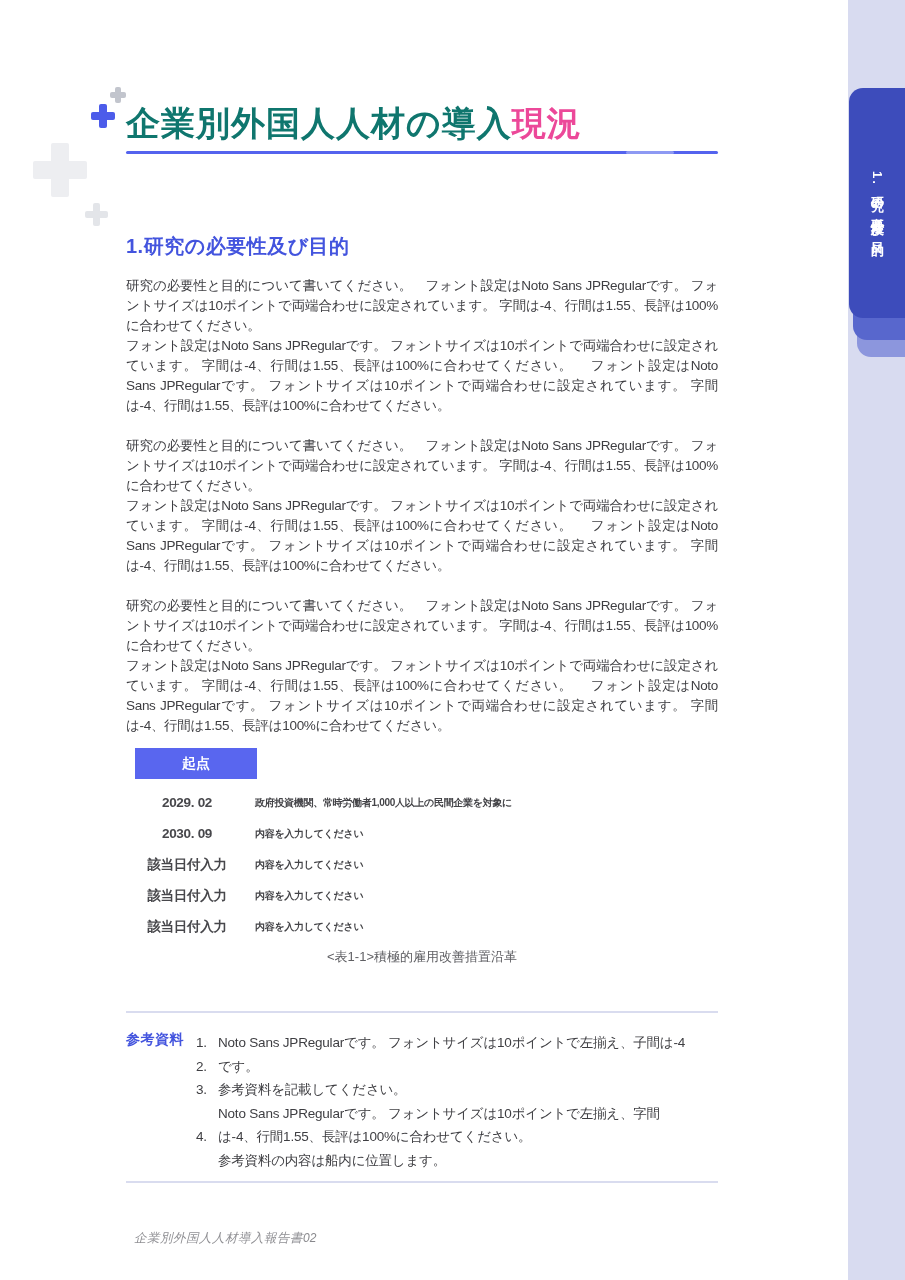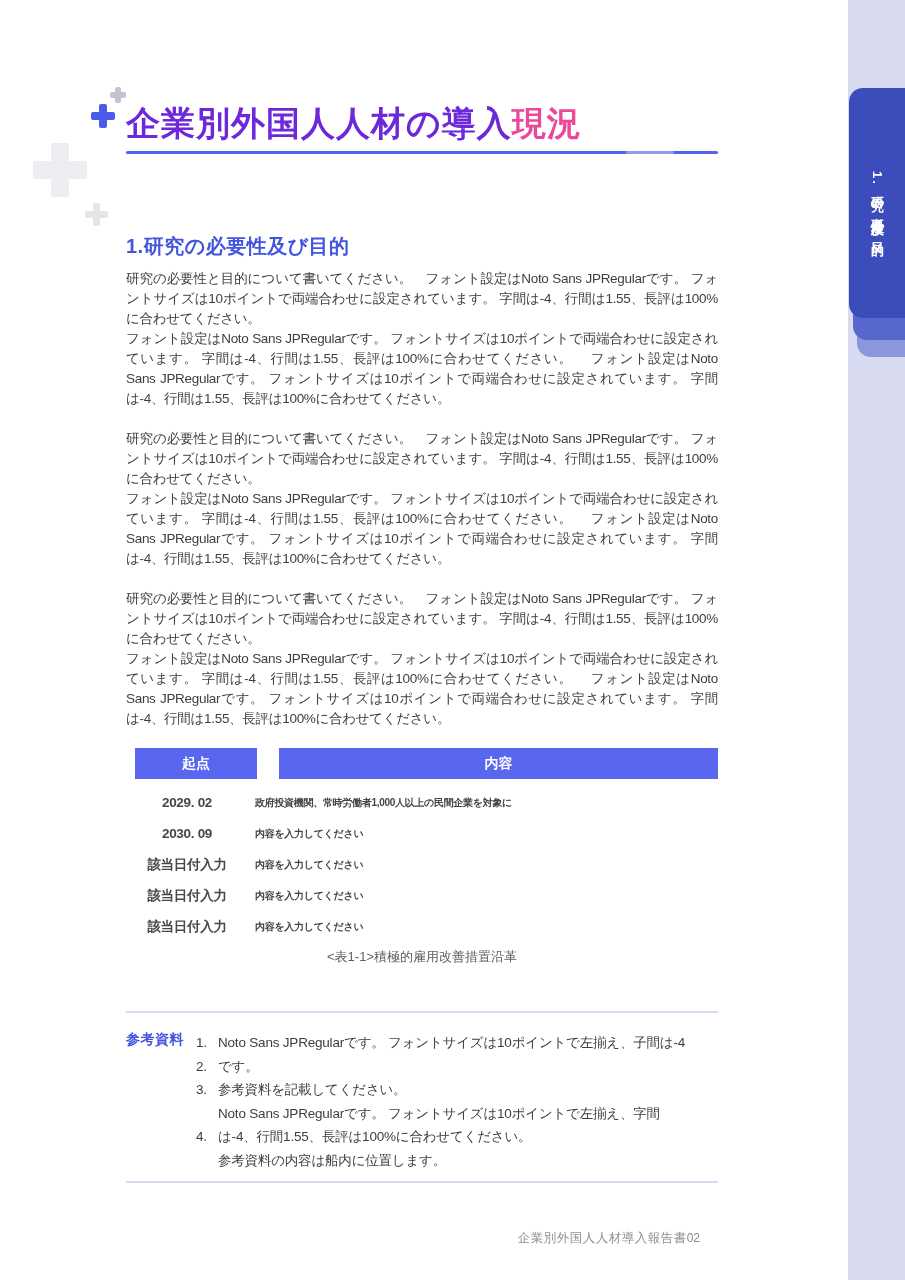--- a/index.html
+++ b/index.html
@@ -63,21 +63,21 @@
   .plus-a { left:110px; top:87px;  width:16px; height:16px; color:#c2c5cd; }
   .plus-b { left:91px;  top:104px; width:24px; height:24px; color:#4c5cea; }
   .plus-c { left:33px;  top:143px; width:54px; height:54px; color:#edeef1; }
   .plus-d { left:85px;  top:203px; width:23px; height:23px; color:#e3e5e9; }
 
   .page-title {
     position:absolute; left:126px; top:101px; width:640px;
     font-size:34px; font-weight:800; letter-spacing:1px;
     white-space:nowrap;
   }
-  .page-title .t-accent { color:#6d28d9; }
+  .page-title .t-accent { color:#0f766e; }
   .page-title .t-rest   { color:#ec4899; }
 
   .title-rule {
     position:absolute; left:126px; top:151px;
     width:592px; height:3px;
     background:#5463ee; border-radius:2px;
   }
   .title-rule-light {
     position:absolute; left:500px; top:0;
     width:48px; height:3px;
@@ -89,21 +89,21 @@
     font-size:20px; font-weight:800; color:#4354de;
     letter-spacing:0.5px;
   }
 
   .body-text {
     position:absolute; left:126px; top:269px; width:592px;
     font-size:13.5px; line-height:20px; letter-spacing:-0.3px;
     color:#3e3e42;
     text-align:justify;
   }
-  .body-block { margin-bottom:20px; }
+  .body-block { margin-bottom:20px;margin-top:7px; }
   .body-block p { text-align:justify; }
 
   
   .tbl { position:absolute; left:126px; top:748px; width:592px; }
   .tbl-header { display:flex; gap:22px;padding-left:9px; }
   .tbl-header .hc {
     height:31px; background:#5966ef; color:#ffffff;
     font-size:14px; font-weight:700;
     display:flex; align-items:center; justify-content:center;
   }
@@ -134,22 +134,22 @@
     position:absolute; left:0; top:0;
     font-size:14px; font-weight:700; color:#4354de; letter-spacing:0.5px;
   }
   .refs-list { margin-left:70px; }
   .ref-line { display:flex; line-height:23.5px; font-size:13.5px; color:#3e3e42; letter-spacing:-0.2px; }
   .ref-marker { width:22px; flex:none; }
   .ref-text { flex:1; }
 
   
   .footer {
-    position:absolute; left:108px; top:1230px; width:592px;
-    display:flex; justify-content:flex-end; align-items:baseline;
+    position:absolute; left:134px; top:1230px; width:592px;
+    display:flex; justify-content:flex-start; align-items:baseline;font-style:italic;
   }
   .footer-title { font-size:12.5px; color:#909094; letter-spacing:0.5px; }
   .footer-page  { font-size:12px; color:#88888c; }
 </style>
 </head>
 <body>
 
 <div class="side-strip"></div>
 <div class="tab-layer3"></div>
 <div class="tab-layer2"></div>
@@ -180,21 +180,20 @@
   </div>
   <div class="body-block">
     <p>研究の必要性と目的について書いてください。　フォント設定はNoto Sans JPRegularです。 フォントサイズは10ポイントで両端合わせに設定されています。 字間は-4、行間は1.55、長評は100%に合わせてください。</p>
     <p>フォント設定はNoto Sans JPRegularです。 フォントサイズは10ポイントで両端合わせに設定されています。 字間は-4、行間は1.55、長評は100%に合わせてください。　 フォント設定はNoto Sans JPRegularです。 フォントサイズは10ポイントで両端合わせに設定されています。 字間は-4、行間は1.55、長評は100%に合わせてください。</p>
   </div>
 </div>
 
 <div class="tbl">
   <div class="tbl-header">
     <div class="hc hc-date">起点</div>
-    <div class="hc hc-content">内容</div>
   </div>
   <div class="tbl-rows">
     <div class="tbl-row">
       <div class="rc-date">2029. 02</div>
       <div class="rc-content">政府投資機関、常時労働者1,000人以上の民間企業を対象に</div>
     </div>
     <div class="tbl-row">
       <div class="rc-date">2030. 09</div>
       <div class="rc-content">内容を入力してください</div>
     </div>

